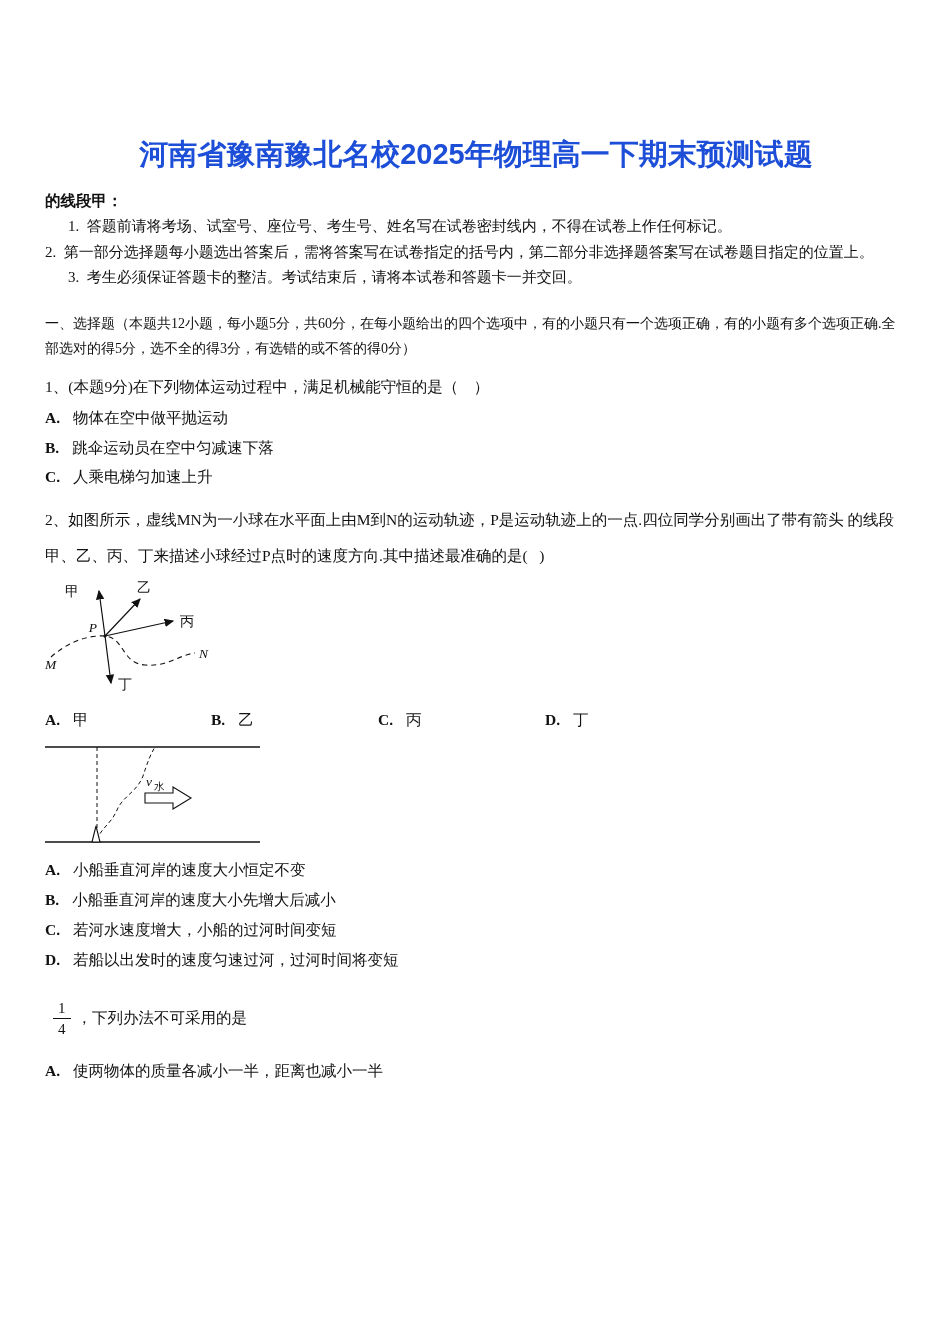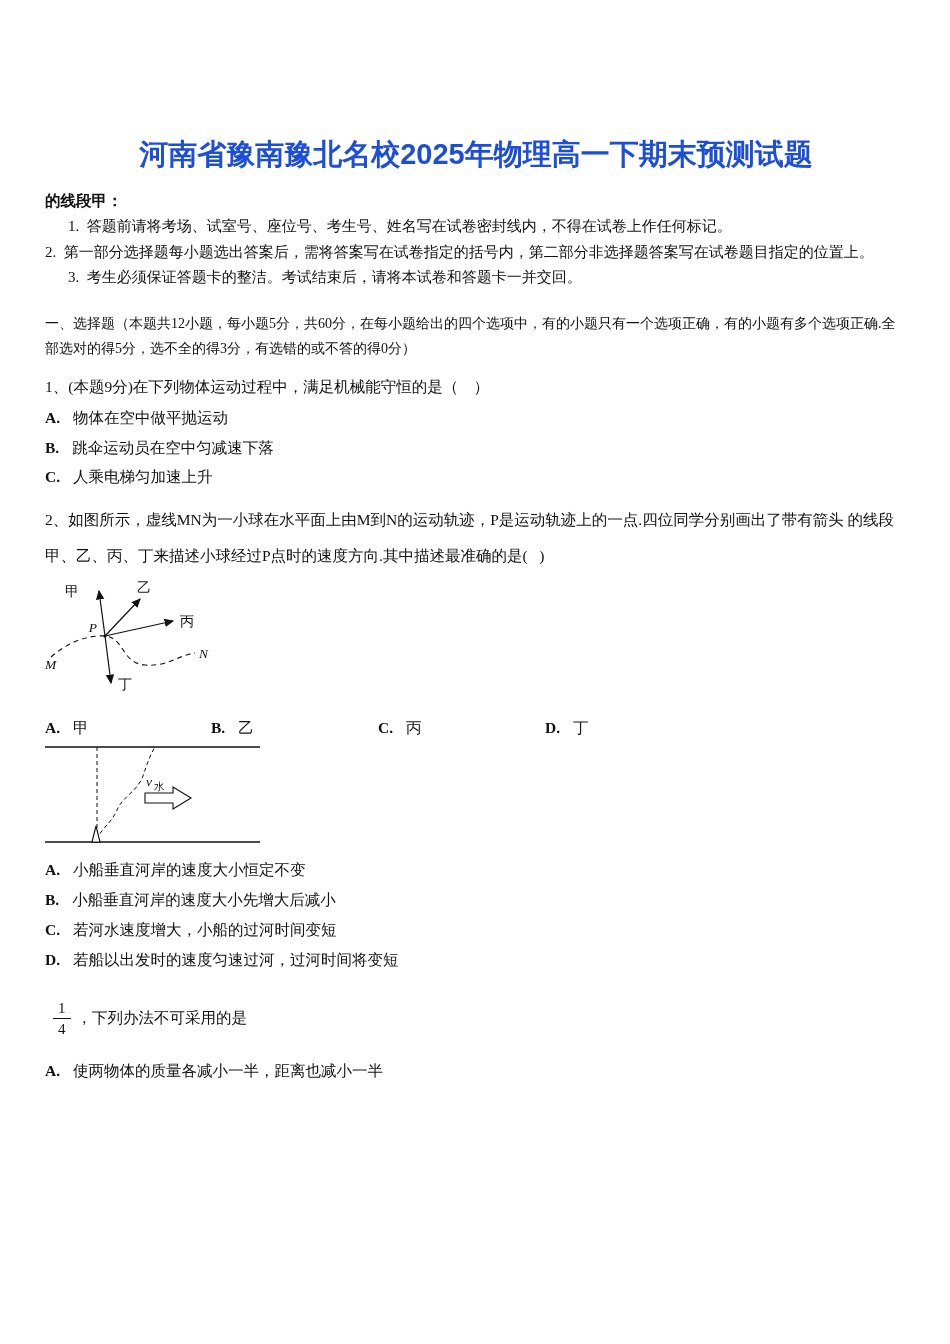--- a/index.html
+++ b/index.html
@@ -35,21 +35,21 @@
   .notice { font-size: 15px; line-height: 1.7; }
   .notice.indent { padding-left: 23px; }
   .section-heading { margin-top: 20px; font-size: 14px; line-height: 1.8; }
   .stem { font-size: 15.5px; }
   .q1-stem { margin-top: 12px; line-height: 1.8; }
   .option-line { margin-top: 5px; font-size: 15.5px; line-height: 1.6; }
   .opt-label { font-weight: 700; margin-right: 13px; }
   .stem-wide { margin-top: 12px; line-height: 2.3; }
   .diagram-block { margin: 6px 0 2px 0; }
   .q2-options { position: relative; height: 26px; margin-top: 12px; font-size: 15.5px; }
-  .q2-options .opt { position: absolute; top: 8px; text-align: right; }
+  .q2-options .opt { position: absolute; top: 0; text-align: right; }
   .frac {
     display: inline-block;
     vertical-align: middle;
     text-align: center;
     line-height: 1.25;
     margin: 0 6px 0 8px;
     font-size: 15px;
   }
   .frac .num { display: block; border-bottom: 1.2px solid #111; padding: 0 5px 1px; }
   .frac .den { display: block; padding-top: 1px; }

